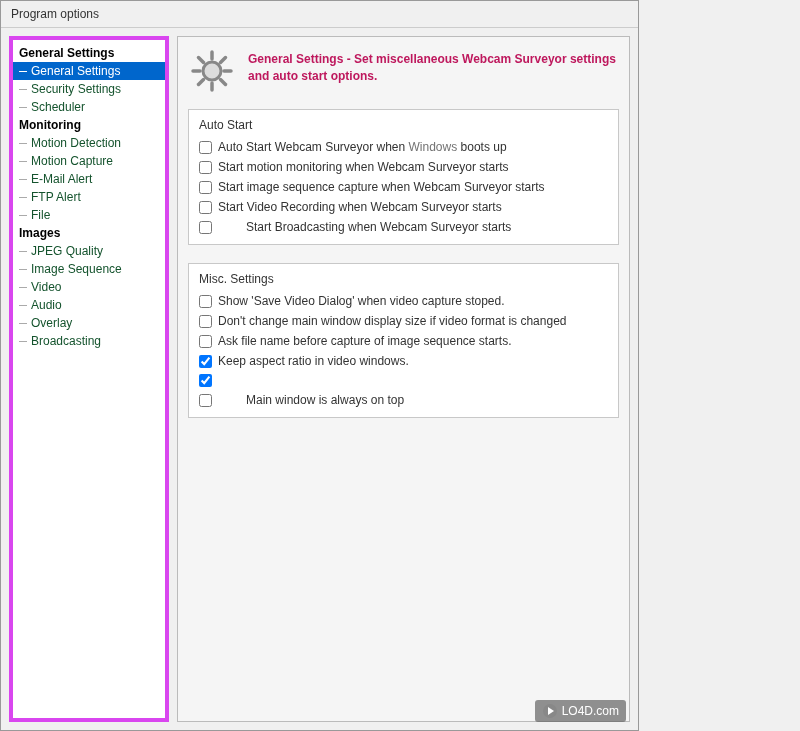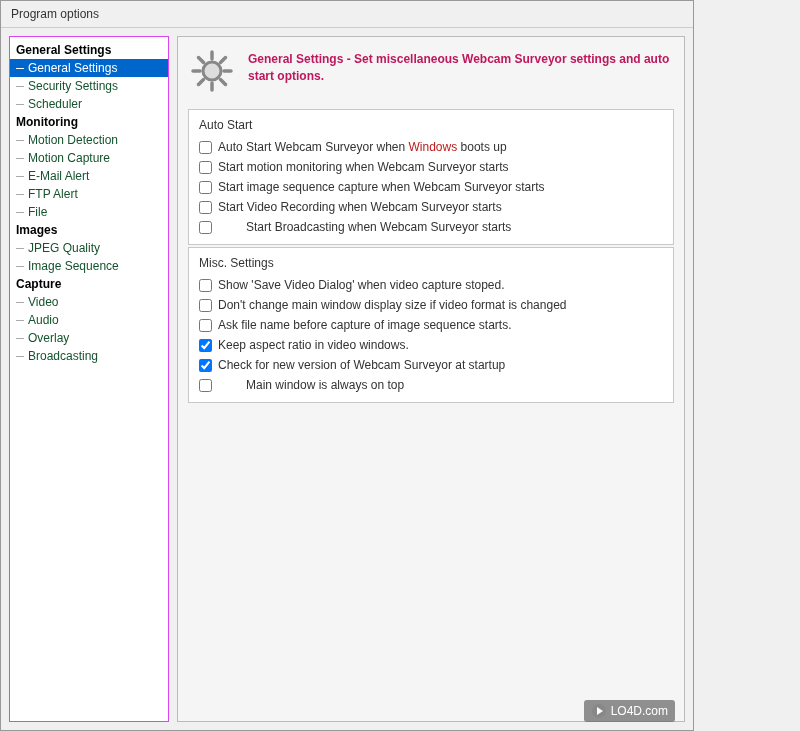--- a/index.html
+++ b/index.html
@@ -5,21 +5,21 @@
     * { box-sizing: border-box; margin: 0; padding: 0; }
     body {
       font-family: 'Segoe UI', Tahoma, Geneva, Verdana, sans-serif;
       font-size: 12px;
       background: #f0f0f0;
       width: 800px;
       height: 731px;
       overflow: hidden;
     }
     .window {
-      width: 694px;
+      width: 639px;
       height: 731px;
       background: #f0f0f0;
       border: 1px solid #999;
       display: flex;
       flex-direction: column;
     }
     .title-bar {
       background: #f0f0f0;
       padding: 6px 10px;
       font-size: 12px;
@@ -31,21 +31,21 @@
       flex: 1;
       padding: 8px;
       gap: 8px;
       overflow: hidden;
     }
     
     .sidebar {
       width: 160px;
       min-width: 160px;
       background: #fff;
-      border: 1px solid #d946ef;
+      border: 4px solid #d946ef;
       overflow-y: auto;
       padding: 4px 0;
     }
     .tree-group-label {
       padding: 2px 6px;
       font-weight: bold;
       color: #000;
       font-size: 12px;
       cursor: default;
     }
@@ -98,21 +98,21 @@
       font-weight: bold;
       font-size: 12px;
       color: #be185d;
       line-height: 1.4;
       padding-top: 4px;
     }
     
     .section {
       background: #fff;
       border: 1px solid #c8c8c8;
-      margin-bottom: 2px;
+      margin-bottom: 18px;
       padding: 8px 10px 10px 10px;
     }
     .section-title {
       font-size: 12px;
       font-weight: normal;
       color: #333;
       margin-bottom: 8px;
     }
     .checkbox-row {
       display: flex;
@@ -130,28 +130,28 @@
       width: 13px;
       height: 13px;
       cursor: pointer;
       flex-shrink: 0;
     }
     .checkbox-label {
       font-size: 12px;
       color: #333;
     }
     .checkbox-label .windows-link {
-      color: #b91c1c;
+      color: #737373;
       text-decoration: none;
     }
     
     .watermark {
       position: absolute;
       bottom: 8px;
-      right: 18px;
+      right: 12px;
       background: rgba(100,100,100,0.7);
       color: #fff;
       padding: 3px 7px;
       font-size: 12px;
       border-radius: 3px;
       display: flex;
       align-items: center;
       gap: 4px;
     }
     .watermark-icon {
@@ -175,21 +175,20 @@
         <div class="tree-item">Scheduler</div>
         <div class="tree-group-label">Monitoring</div>
         <div class="tree-item">Motion Detection</div>
         <div class="tree-item">Motion Capture</div>
         <div class="tree-item">E-Mail Alert</div>
         <div class="tree-item">FTP Alert</div>
         <div class="tree-item">File</div>
         <div class="tree-group-label">Images</div>
         <div class="tree-item">JPEG Quality</div>
         <div class="tree-item">Image Sequence</div>
-        <div class="tree-group-label">Capture</div>
         <div class="tree-item">Video</div>
         <div class="tree-item">Audio</div>
         <div class="tree-item">Overlay</div>
         <div class="tree-item">Broadcasting</div>
       </div>
 
     <div class="main-panel">
       <div class="panel-header">
 
         <svg class="gear-icon" viewBox="0 0 48 48" fill="none" xmlns="http://www.w3.org/2000/svg">
@@ -248,21 +247,20 @@
             <div class="checkbox-row">
               <input type="checkbox" style="">
               <span class="checkbox-label">Ask file name before capture of image sequence starts.</span>
             </div>
             <div class="checkbox-row">
               <input type="checkbox" checked="" style="">
               <span class="checkbox-label">Keep aspect ratio in video windows.</span>
             </div>
             <div class="checkbox-row">
               <input type="checkbox" checked="" style="">
-              <span class="checkbox-label">Check for new version of Webcam Surveyor at startup</span>
             </div>
             <div class="checkbox-row">
               <input type="checkbox" style="">
               <span class="checkbox-label">Main window is always on top</span>
             </div>
           </div>
       </div>
     </div>
   </div>
 

